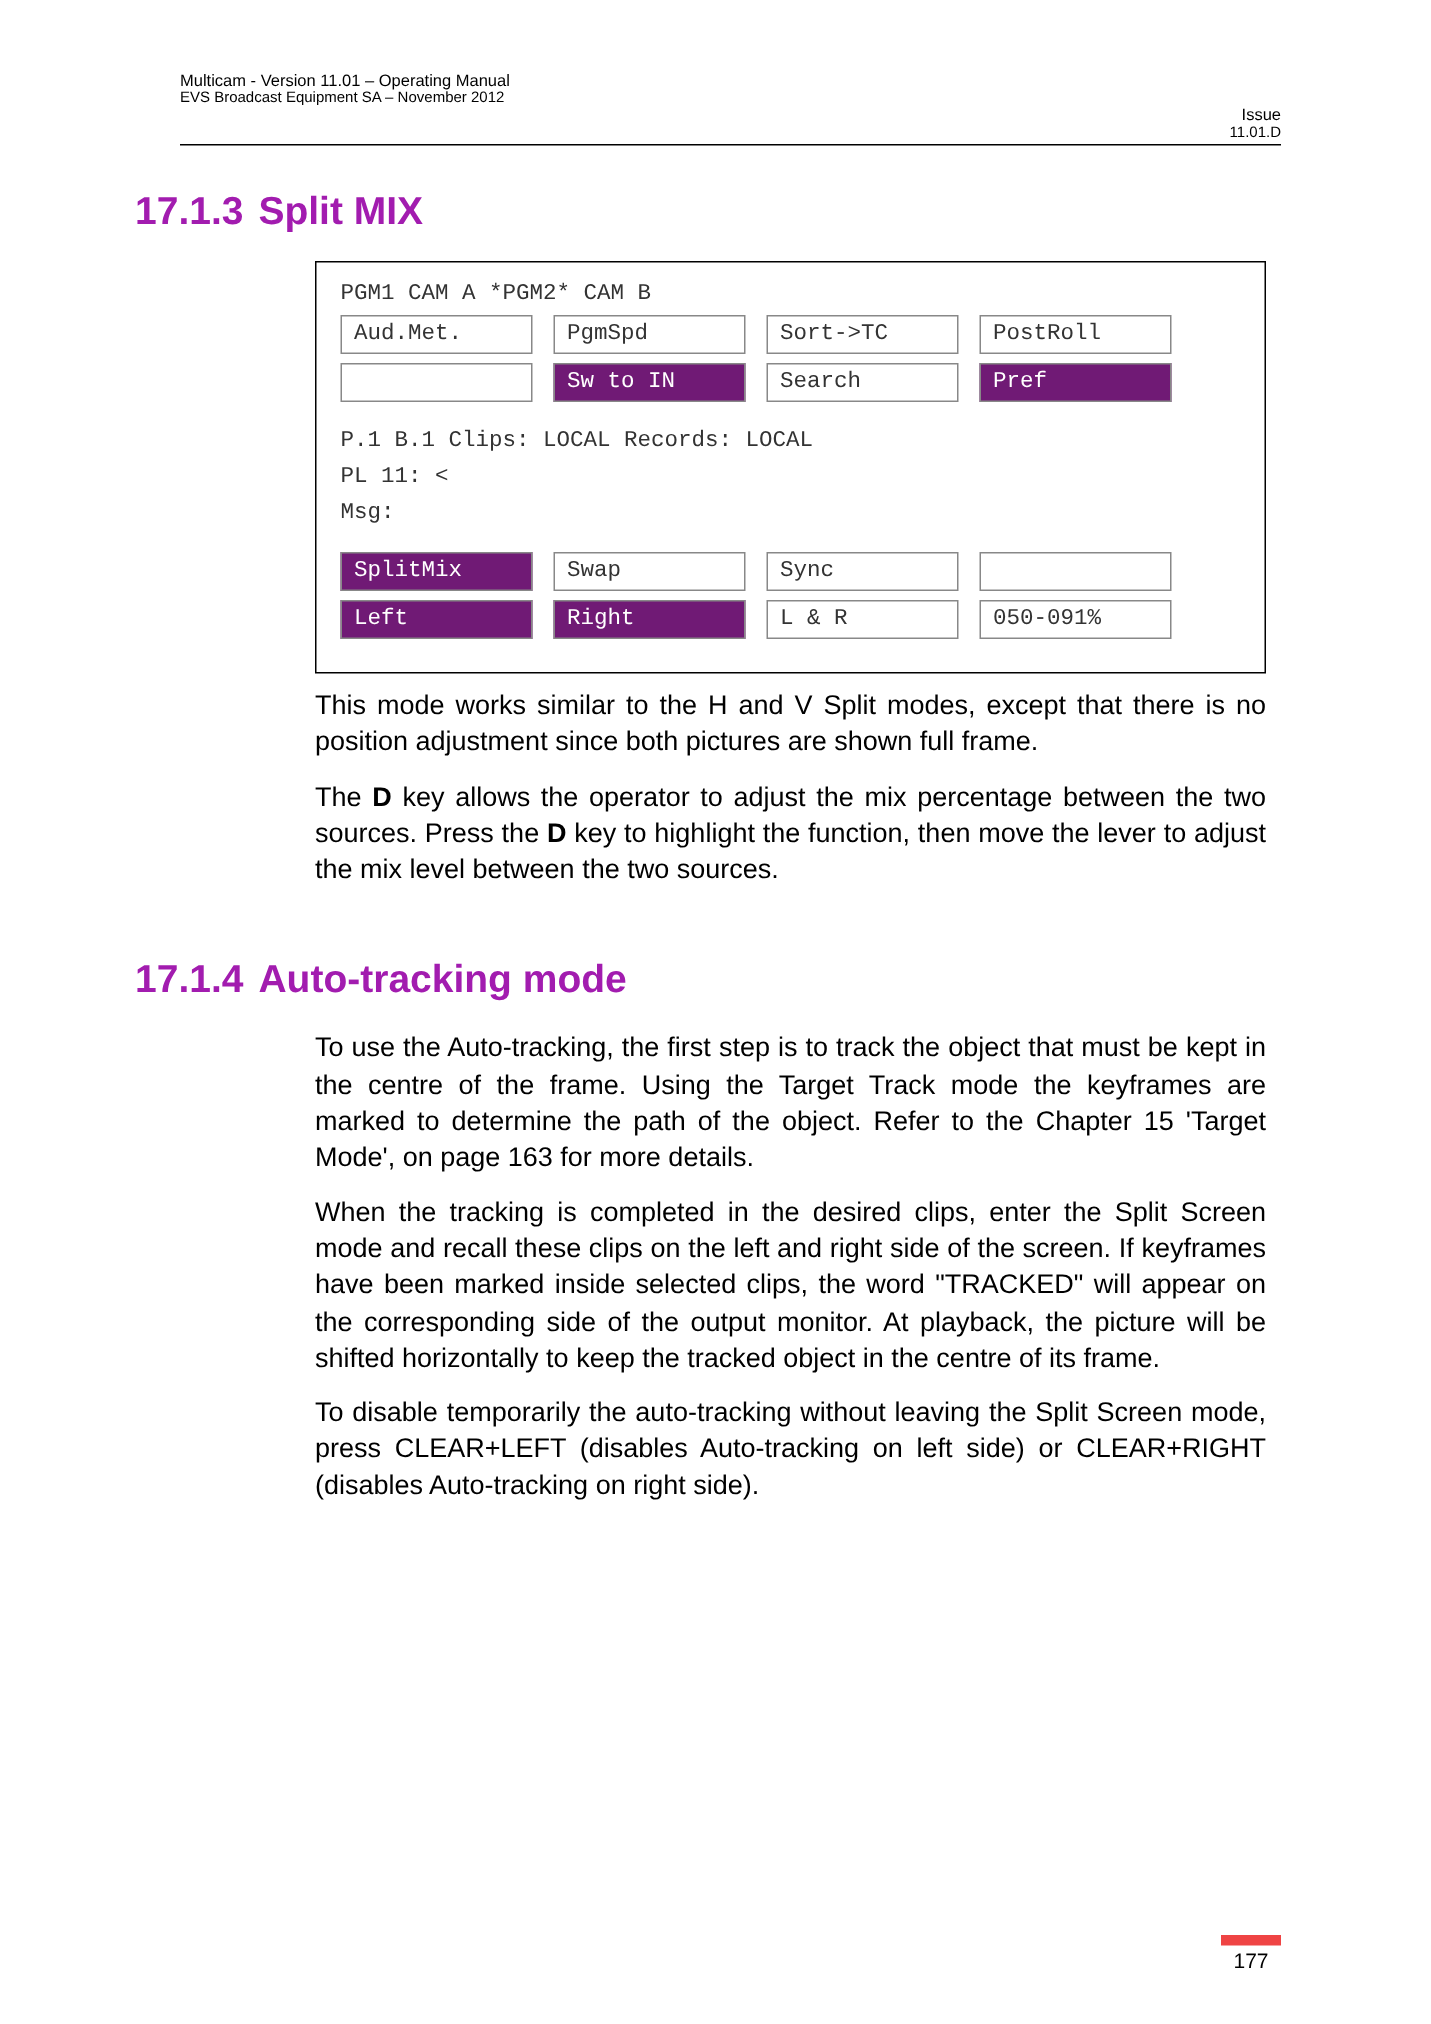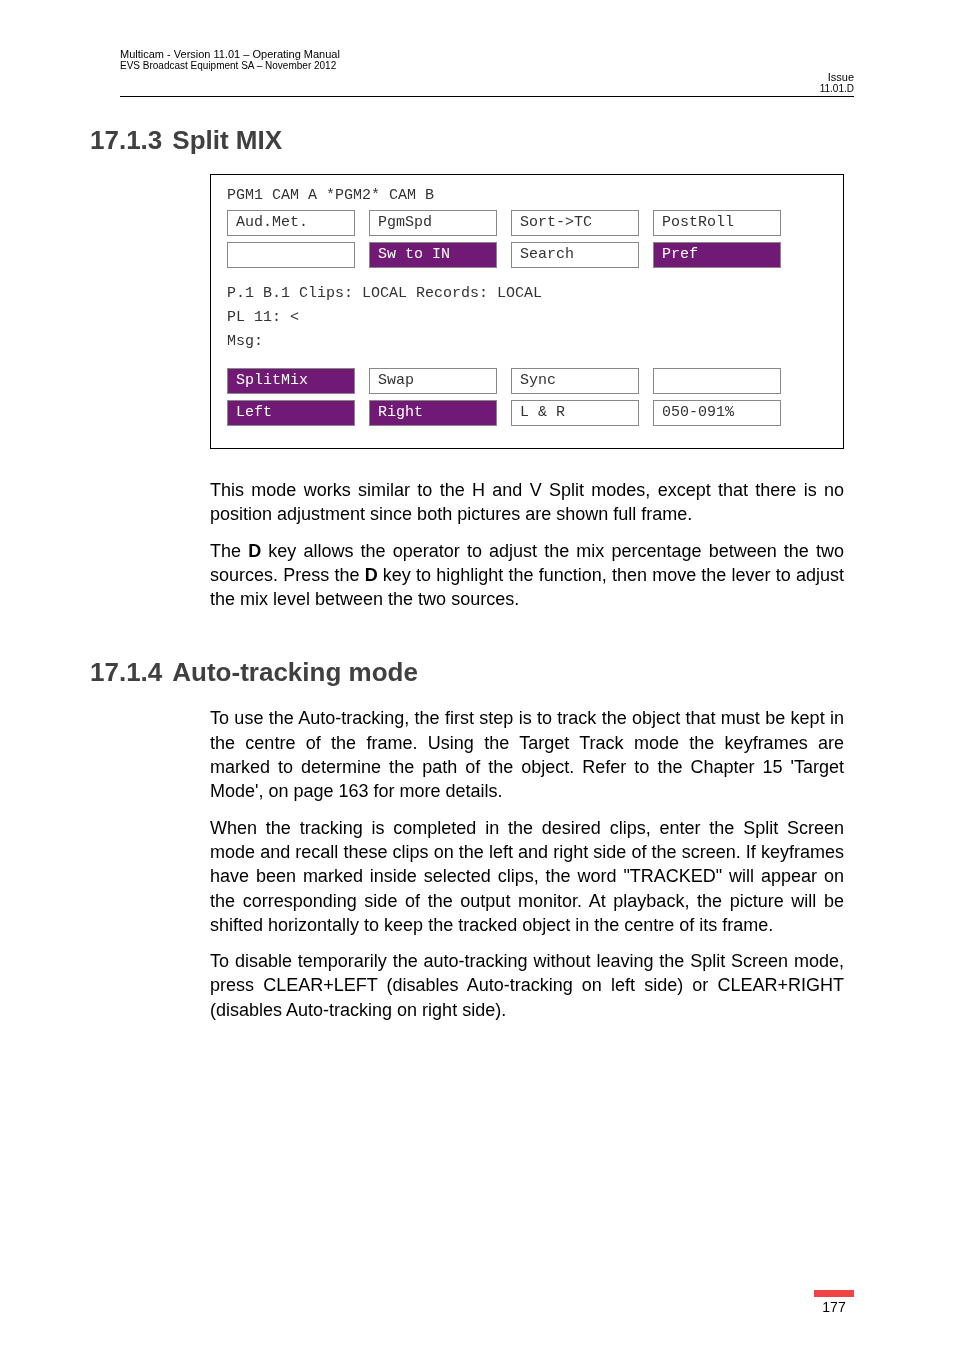--- a/index.html
+++ b/index.html
@@ -28,39 +28,39 @@
     flex-direction: column;
   }
   .hdr .left { text-align: left; }
   .hdr .right { text-align: right; }
   .hdr .line1 { display: block; }
   .hdr .line2 { display: block; font-size: 10px; }
 
   h2.section {
     font-size: 26px;
     font-weight: bold;
-    color: #404040;
+    color: #a21caf;
     margin: 0 0 18px -30px;
   }
   h2.section .hdr-spacer { display:inline-block; width: 6px; }
   h2.section .sec-title { margin-left: 4px; }
 
   .content-indent {
     margin-left: 90px;
     margin-right: 10px;
   }
 
   
   .uibox {
     border: 1.5px solid #000;
     padding: 12px 32px 16px 16px;
     font-family: "Courier New", Courier, monospace;
     font-size: 15px;
     color: #333;
-    margin-bottom: 29px;
+    margin-bottom: 9px;
   }
   .uibox .statusline {
     margin-bottom: 6px;
   }
   .uibox .row {
     display: flex;
     gap: 14px;
     margin-bottom: 6px;
   }
   .uibox .cell {

